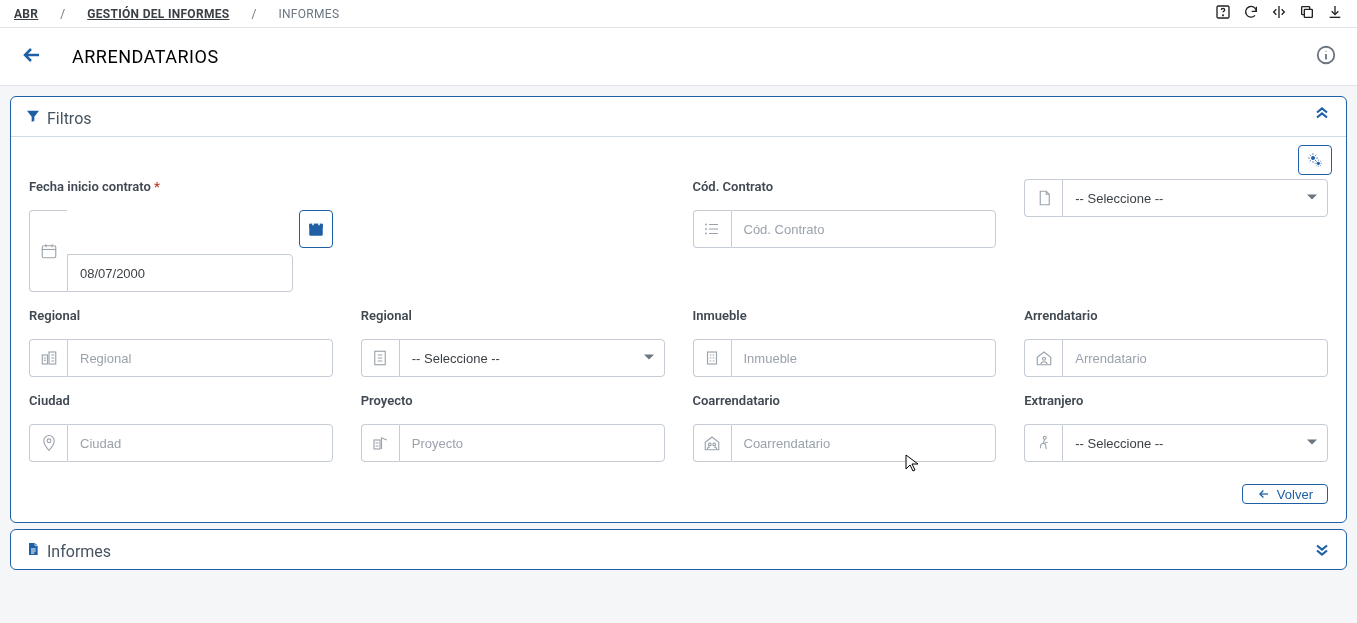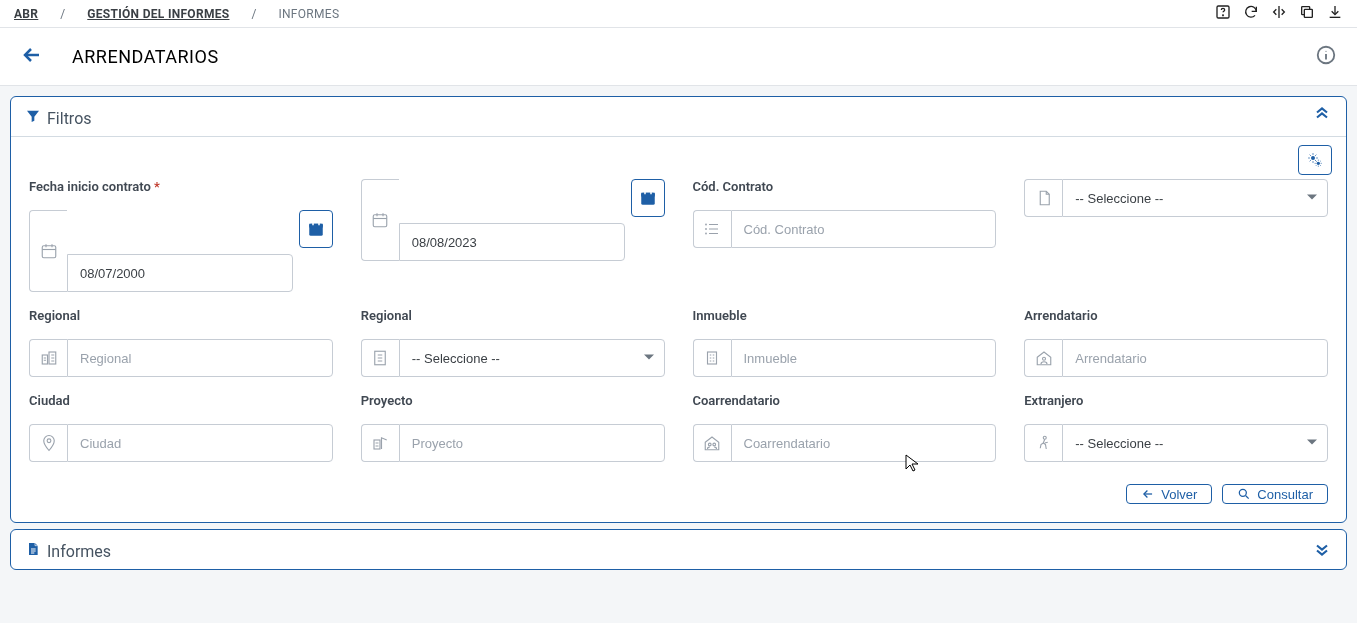--- a/index.html
+++ b/index.html
@@ -255,37 +255,20 @@
               <svg viewBox="0 0 24 24">
                   <rect x="3" y="5" width="18" height="16" rx="2"></rect>
                   <rect x="3" y="5" width="18" height="5" fill="#1e5fa6"></rect>
                   <path d="M8 3v4M16 3v4" stroke="#fff" stroke-width="2"></path>
                 </svg>
             </div>
           </div>
         </div>
 
         <div class="field">
-          <div class="input-wrap input-with-cal">
-            <span class="input-icon">
-              <svg viewBox="0 0 24 24">
-                  <rect x="3" y="5" width="18" height="16" rx="2"></rect>
-                  <path d="M3 10h18"></path>
-                  <path d="M8 3v4M16 3v4"></path>
-                </svg>
-            </span>
-            <input class="input-field" value="08/08/2023" style="">
-            <div class="cal-btn">
-              <svg viewBox="0 0 24 24">
-                  <rect x="3" y="5" width="18" height="16" rx="2"></rect>
-                  <rect x="3" y="5" width="18" height="5" fill="#1e5fa6"></rect>
-                  <path d="M8 3v4M16 3v4" stroke="#fff" stroke-width="2"></path>
-                </svg>
-            </div>
-          </div>
         </div>
 
         <div class="field">
           <div class="field-label">Cód. Contrato</div>
           <div class="input-wrap">
             <span class="input-icon">
               <svg viewBox="0 0 24 24">
                   <path d="M8 6h12M8 12h12M8 18h12"></path>
                   <circle cx="4" cy="6" r="1.2" fill="#9aa2ac" stroke="none"></circle>
                   <circle cx="4" cy="12" r="1.2" fill="#9aa2ac" stroke="none"></circle>
@@ -434,27 +417,20 @@
 
       </div>
 
       <div class="actions">
         <button class="btn-outline">
           <svg viewBox="0 0 24 24">
               <path d="M19 12H5"></path>
               <path d="M11 18l-6-6 6-6"></path>
             </svg>
           <span>Volver</span>
-        </button>
-        <button class="btn-outline">
-          <svg viewBox="0 0 24 24">
-              <circle cx="10" cy="10" r="6"></circle>
-              <path d="M15 15l5 5"></path>
-            </svg>
-          <span>Consultar</span>
         </button>
       </div>
     </div>
   </div>
 
   <div class="panel">
     <div class="panel-header no-border">
       <div class="panel-title">
         <span>
           <svg viewBox="0 0 24 24">

